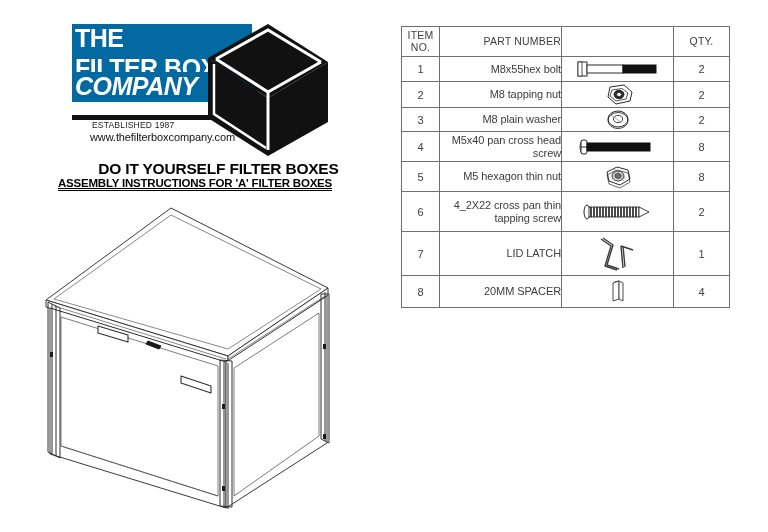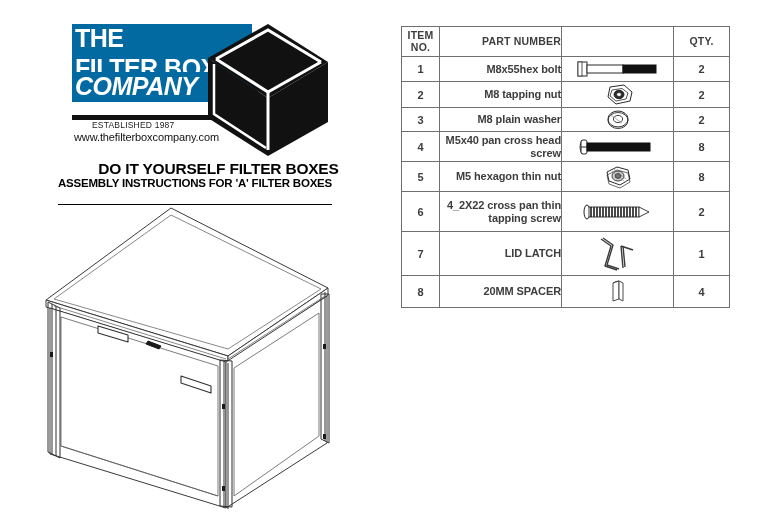--- a/index.html
+++ b/index.html
@@ -59,21 +59,21 @@
   #logo-estab {
     position: absolute;
     left: 20px; top: 96px;
     font-size: 8.5px;
     letter-spacing: 0.2px;
     color: #1a1a1a;
     white-space: nowrap;
   }
   #logo-url {
     position: absolute;
-    left: 2px; top: 107px;
+    left: 18px; top: 107px;
     font-size: 11px;
     letter-spacing: -0.1px;
     color: #111111;
     white-space: nowrap;
   }
 
   
   #logo-cube {
     position: absolute;
     left: 128px; top: -2px;
@@ -97,21 +97,22 @@
     left: 0; top: 177px;
     width: 390px;
     text-align: center;
     font-size: 11.5px;
     font-weight: bold;
     letter-spacing: -0.2px;
     white-space: nowrap;
   }
   #title-sub span {
     border-bottom: 1.5px solid #000;
-    padding-bottom: 15px;
+    padding-bottom: 1px;
+    text-decoration: underline;
   }
 
   
   #box-drawing {
     position: absolute;
     left: 28px; top: 196px;
     width: 340px; height: 320px;
   }
 
   
@@ -124,21 +125,21 @@
     border-collapse: collapse;
     width: 328px;
     table-layout: fixed;
     background: #fff;
   }
   table#parts-table td, table#parts-table th {
     border: 1px solid #6f6f6f;
     padding: 0;
     vertical-align: middle;
     color: #3d3d3d;
-    font-weight: bold;
+    font-weight: normal;
   }
   
   col.c-item { width: 38px; }
   col.c-part { width: 122px; }
   col.c-img  { width: 112px; }
   col.c-qty  { width: 56px; }
 
   thead th {
     height: 30px;
     font-size: 10.5px;

